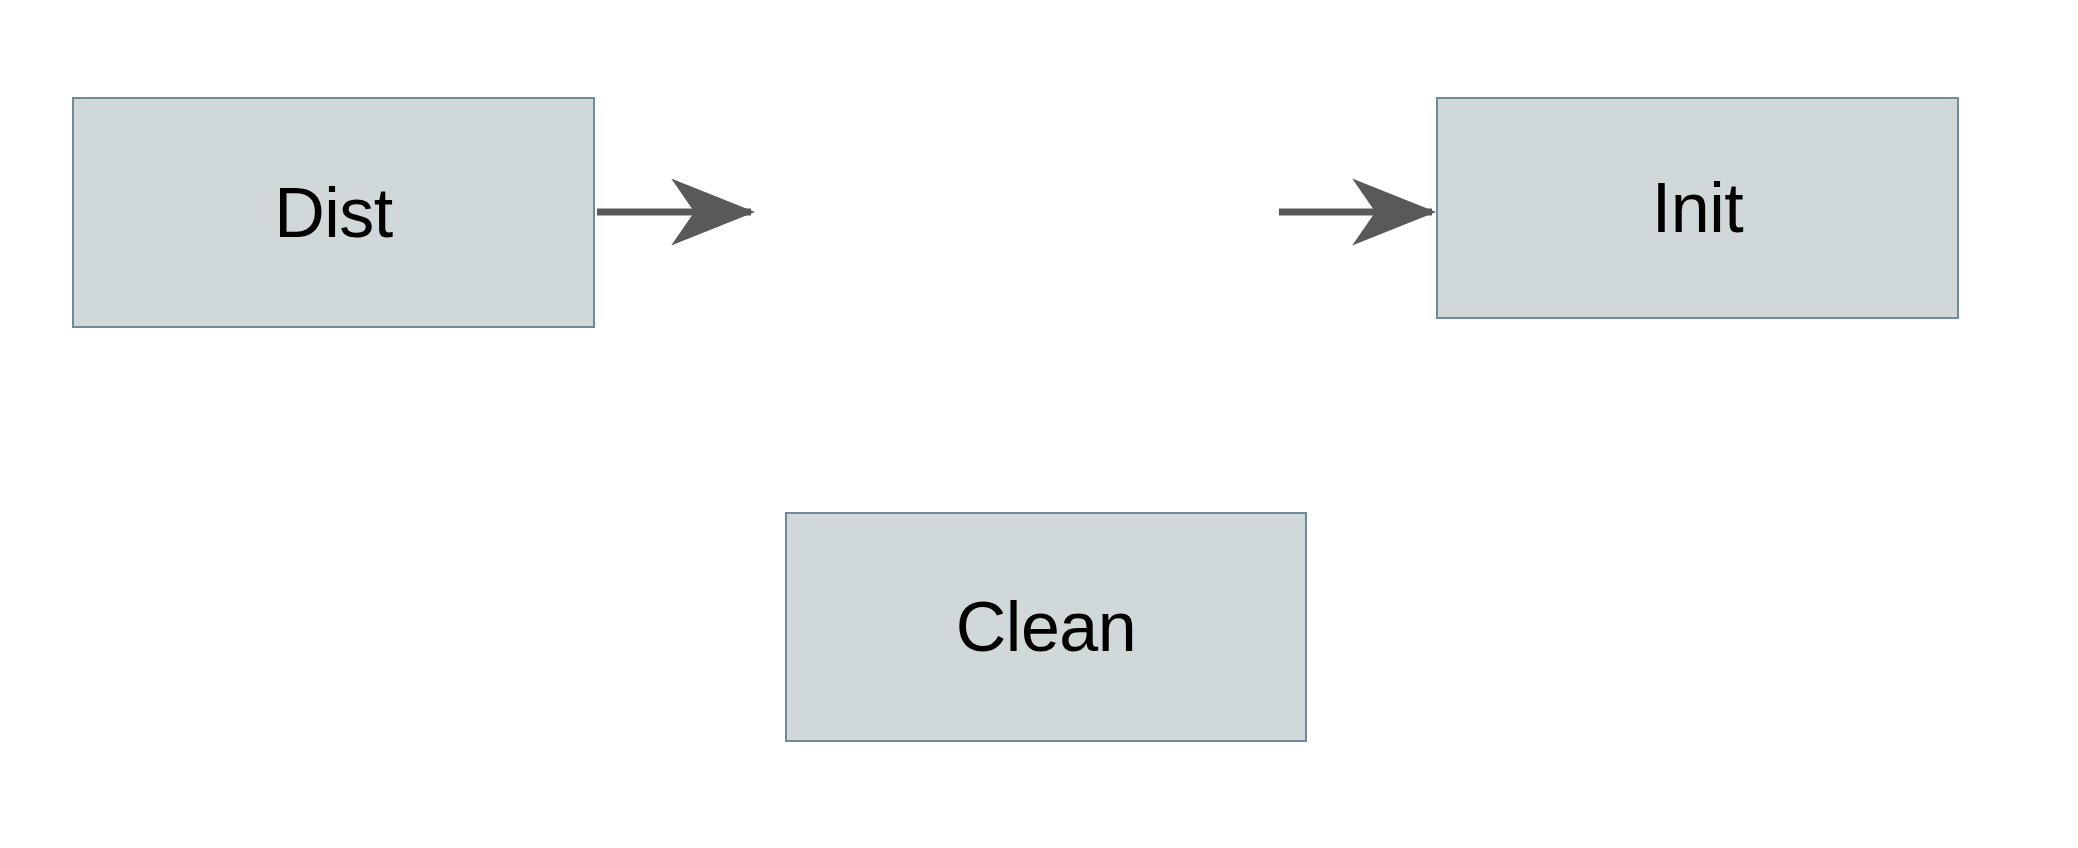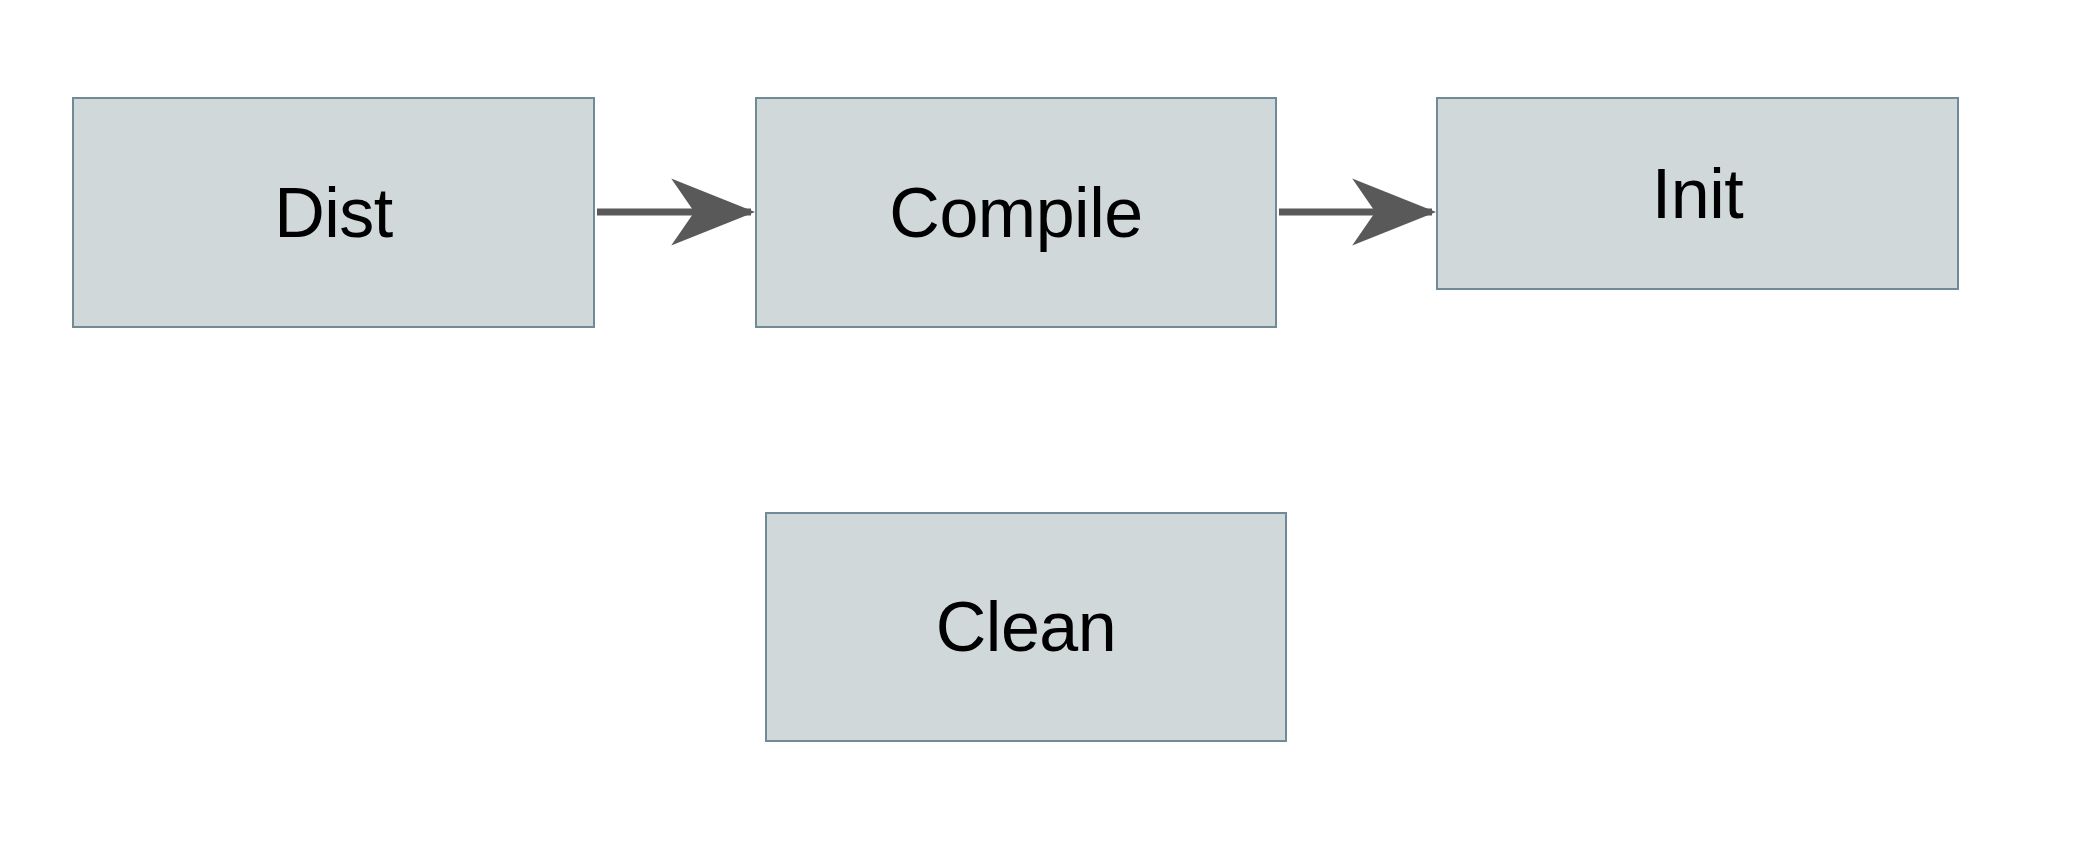--- a/index.html
+++ b/index.html
@@ -77,26 +77,23 @@
 
       <g>
         <line x1="1279" y1="212" x2="1432" y2="212" stroke="#595959" stroke-width="7" marker-end="url(#arrowhead)"></line>
       </g>
     </svg>
 
     <div class="node" id="node-dist" style="left: 72px; top: 97px; width: 523px; height: 231px; background: rgb(208, 216, 218); border-color: rgb(112, 138, 152);">
       <span class="node-label" style="color: rgb(0, 0, 0);">Dist</span>
     </div>
 
-    <div class="node" id="node-compile" style="left: 755px; top: 97px; width: 522px; height: 231px; background: rgb(208, 216, 218); border-color: rgb(112, 138, 152);">
-      <span class="node-label" style="color: rgb(0, 0, 0);">Compile</span>
-    </div>
 
-    <div class="node" id="node-init" style="left: 1436px; top: 97px; width: 523px; height: 193px; background: rgb(208, 216, 218); border-color: rgb(112, 138, 152);">
+    <div class="node" id="node-init" style="left: 1436px; top: 97px; width: 523px; height: 222px; background: rgb(208, 216, 218); border-color: rgb(112, 138, 152);">
       <span class="node-label" style="color: rgb(0, 0, 0);">Init</span>
     </div>
 
-    <div class="node" id="node-clean" style="left: 765px; top: 512px; width: 522px; height: 230px; background: rgb(208, 216, 218); border-color: rgb(112, 138, 152); text-align: center;">
+    <div class="node" id="node-clean" style="left: 785px; top: 512px; width: 522px; height: 230px; background: rgb(208, 216, 218); border-color: rgb(112, 138, 152); text-align: center;">
       <span class="node-label" style="color: rgb(0, 0, 0);">Clean</span>
     </div>
 
   </div>
 </div>
 
 </body></html>

